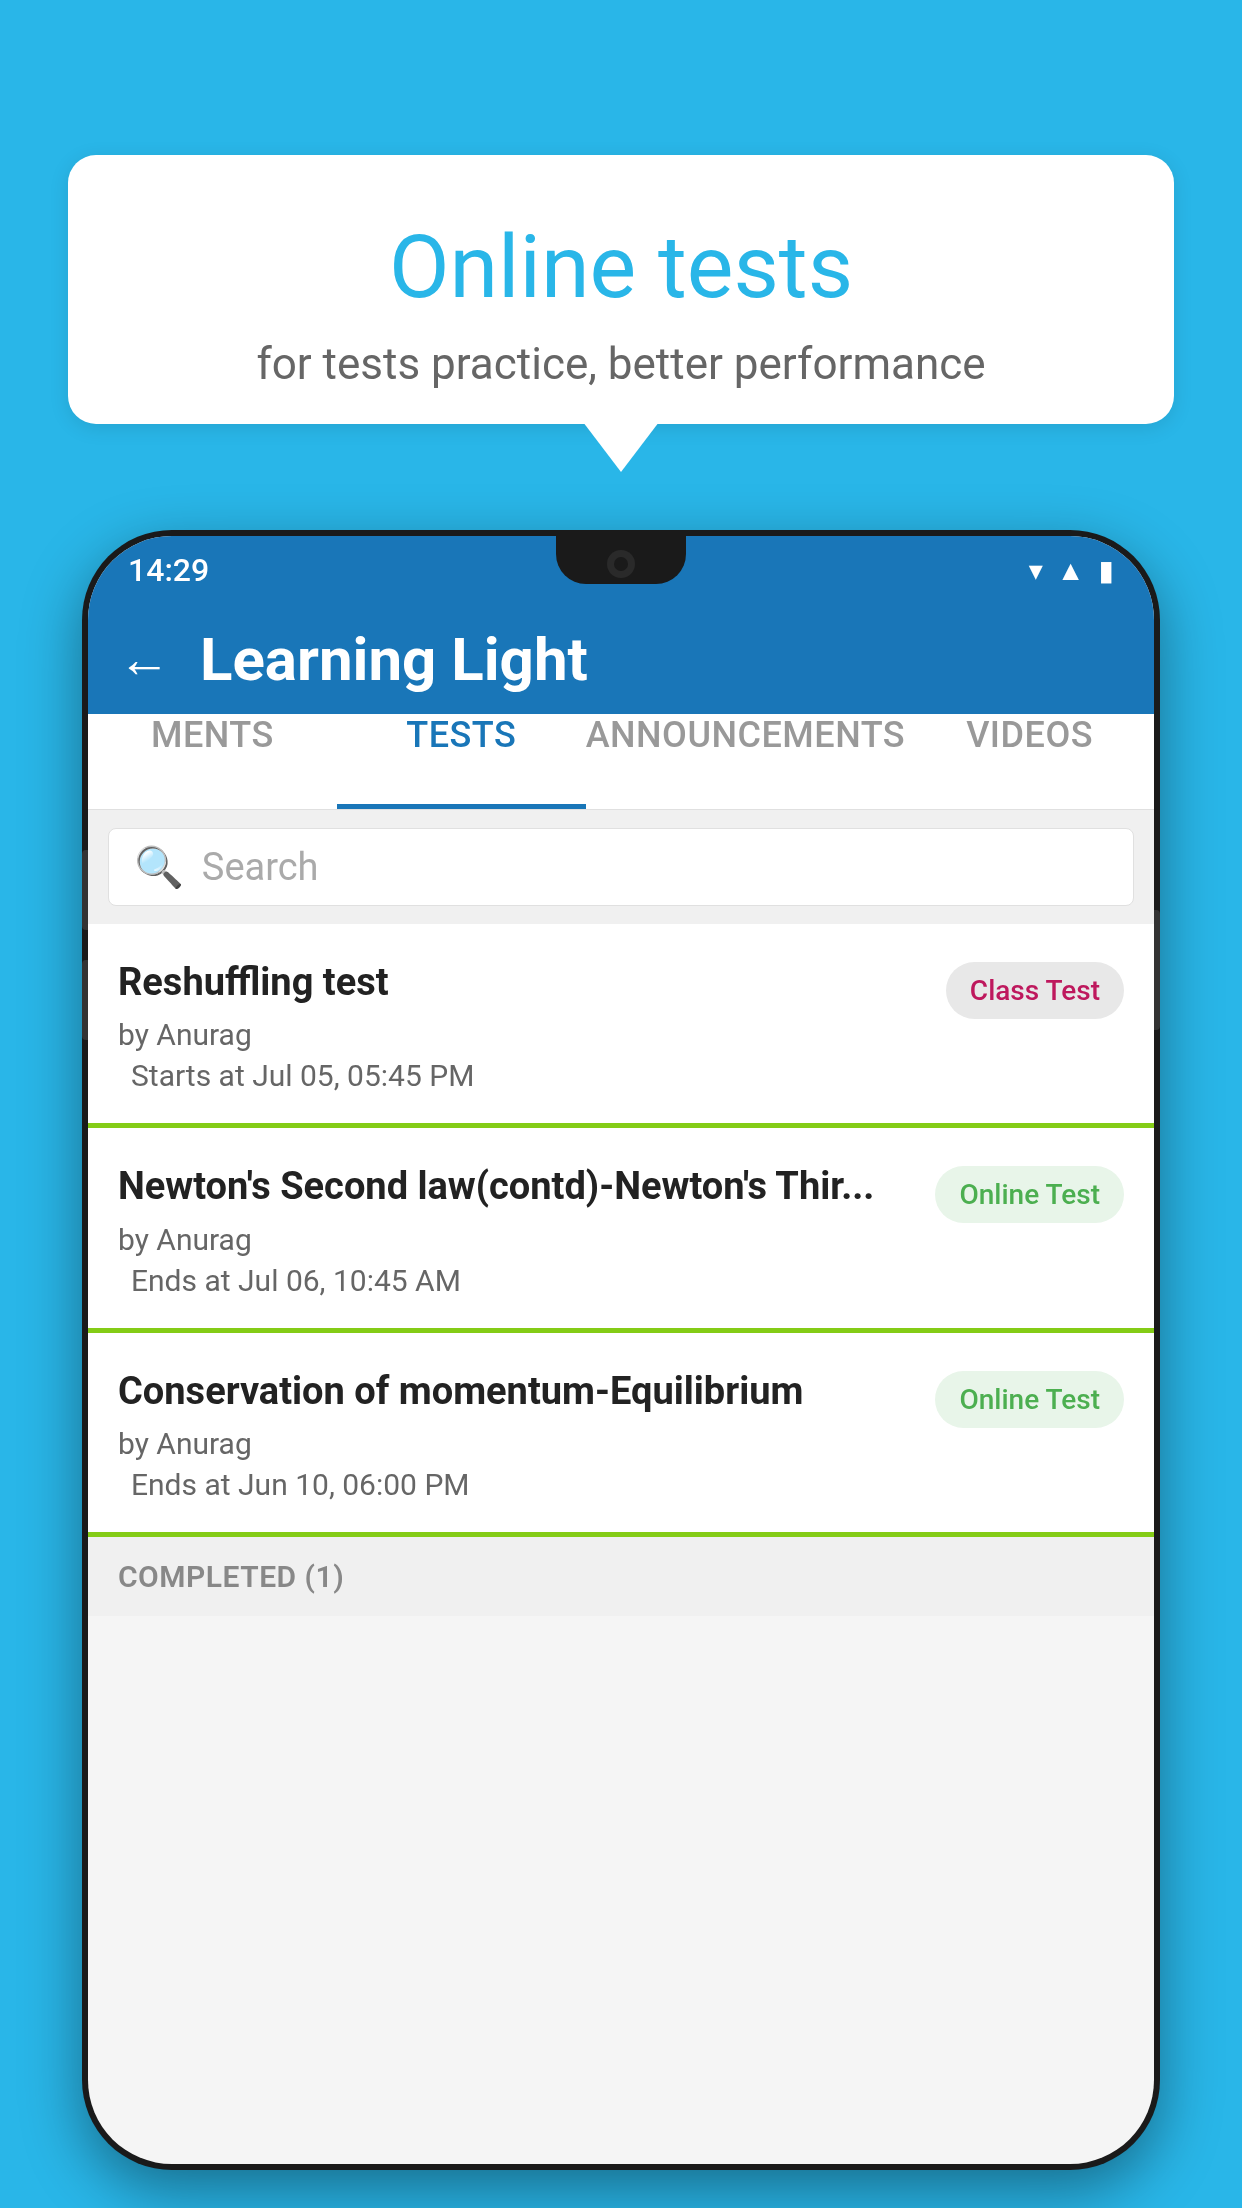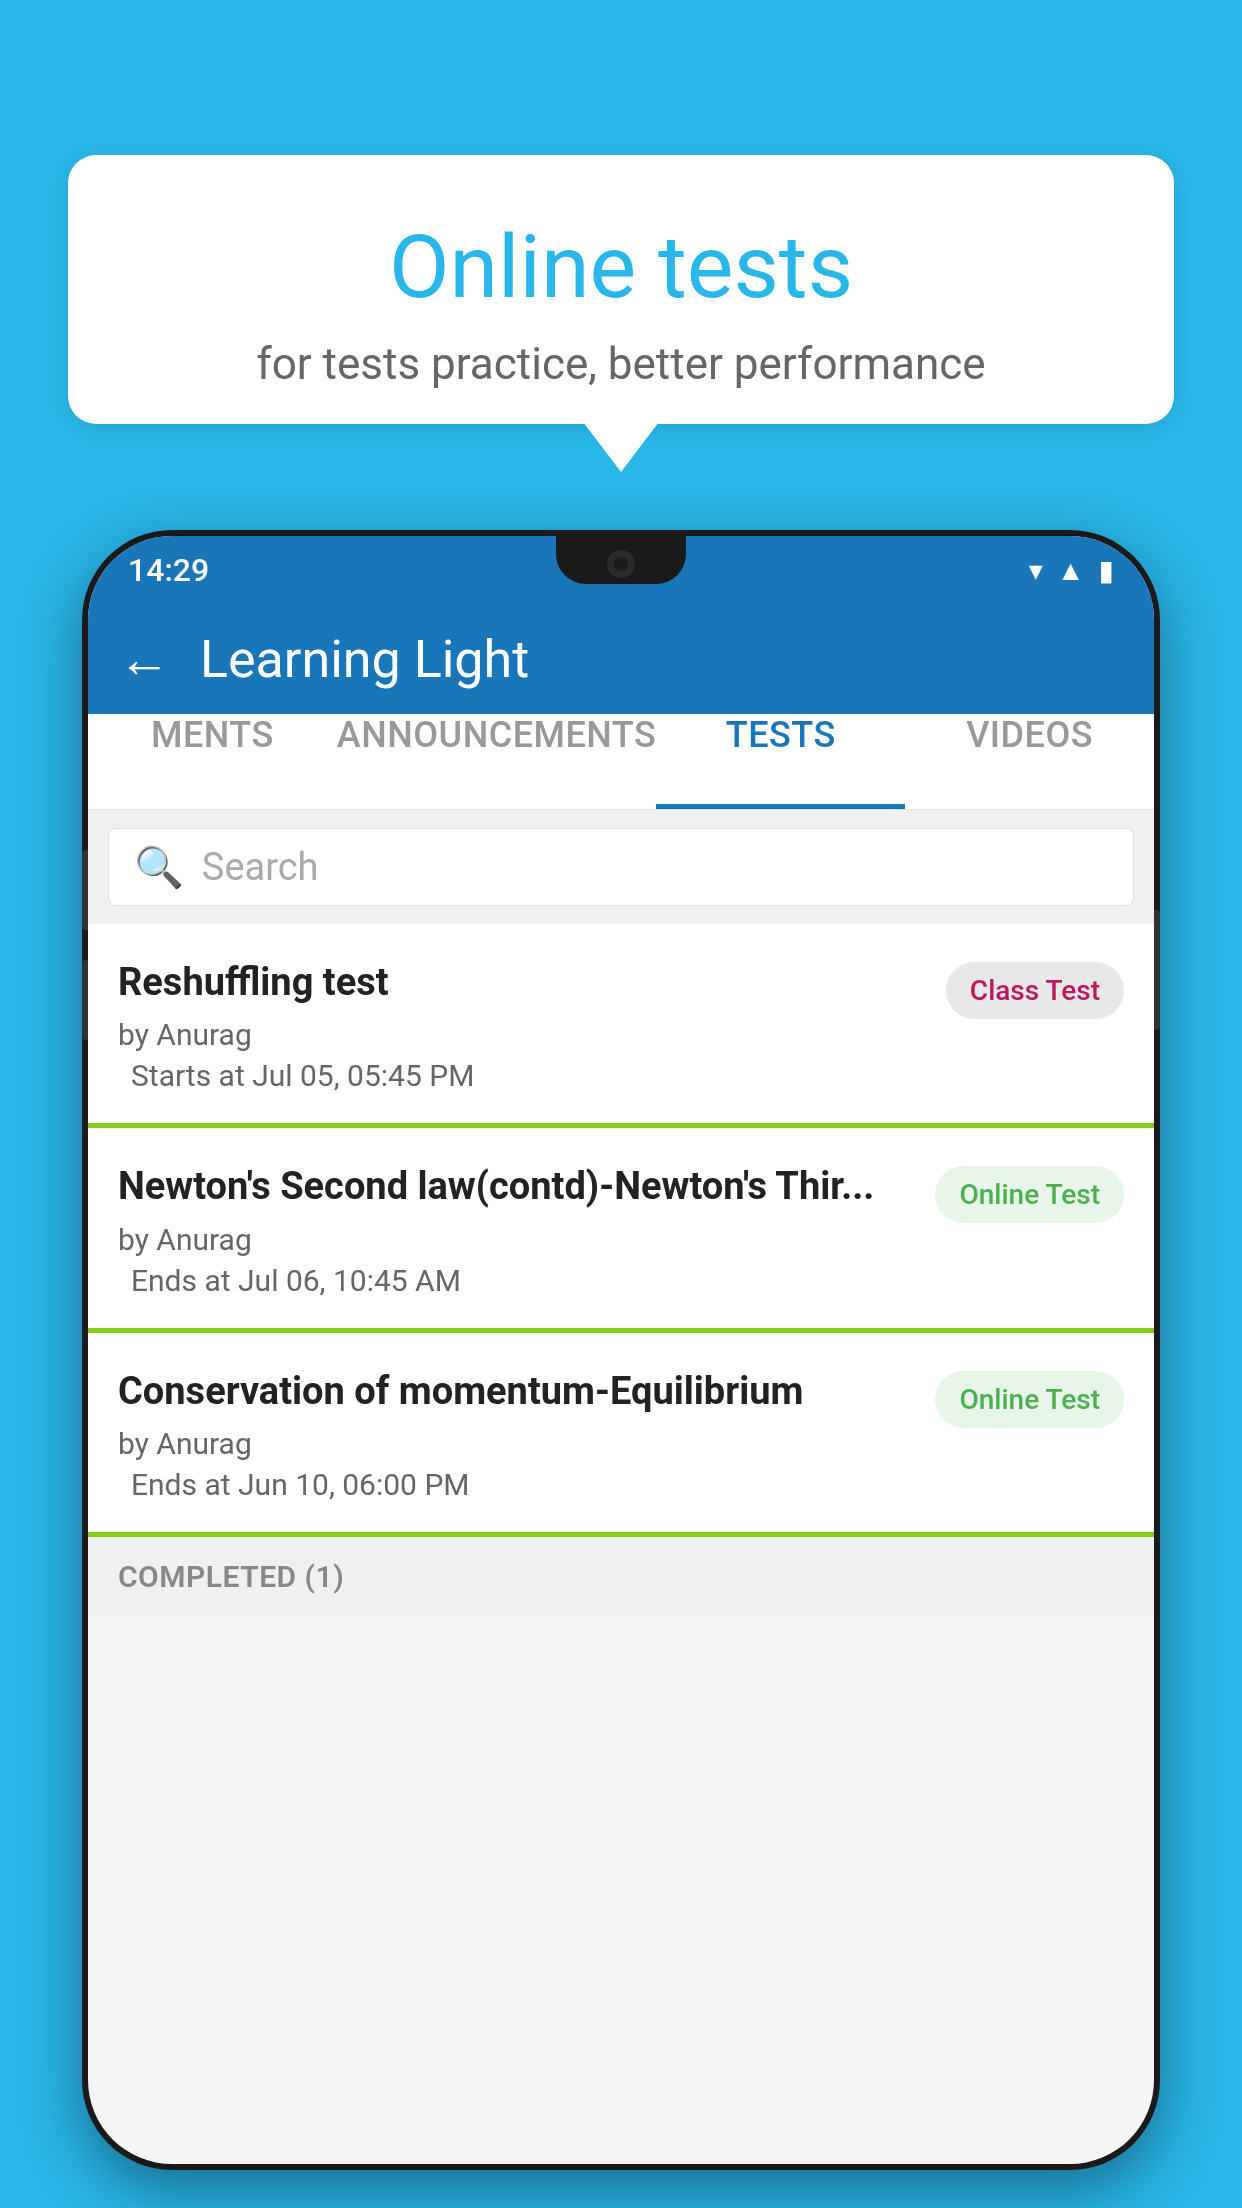--- a/index.html
+++ b/index.html
@@ -129,22 +129,22 @@
     }
 
     .back-arrow {
       color: white;
       font-size: 52px;
       cursor: pointer;
     }
 
     .app-title {
       color: white;
-      font-size: 52px;
-      font-weight: 400;
+      font-size: 60px;
+      font-weight: 700;
     }
 
     
     .tabs-bar {
       background: white;
       height: 96px;
       display: flex;
       align-items: stretch;
       border-bottom: 1px solid #e0e0e0;
       overflow: hidden;
@@ -369,25 +369,25 @@
 
     <div class="app-bar">
       <span class="back-arrow">←</span>
       <span class="app-title">Learning Light</span>
     </div>
 
     <div class="tabs-bar">
       <div class="tab-item">
         <span>MENTS</span>
       </div>
+      <div class="tab-item active">
+        <span>TESTS</span>
+      </div>
       <div class="tab-item">
         <span>ANNOUNCEMENTS</span>
-      </div>
-      <div class="tab-item active">
-        <span>TESTS</span>
       </div>
       <div class="tab-item">
         <span>VIDEOS</span>
       </div>
     </div>
 
     <div class="search-container">
       <div class="search-bar">
         <span class="search-icon-svg">🔍</span>
         <span class="search-placeholder">Search</span>

